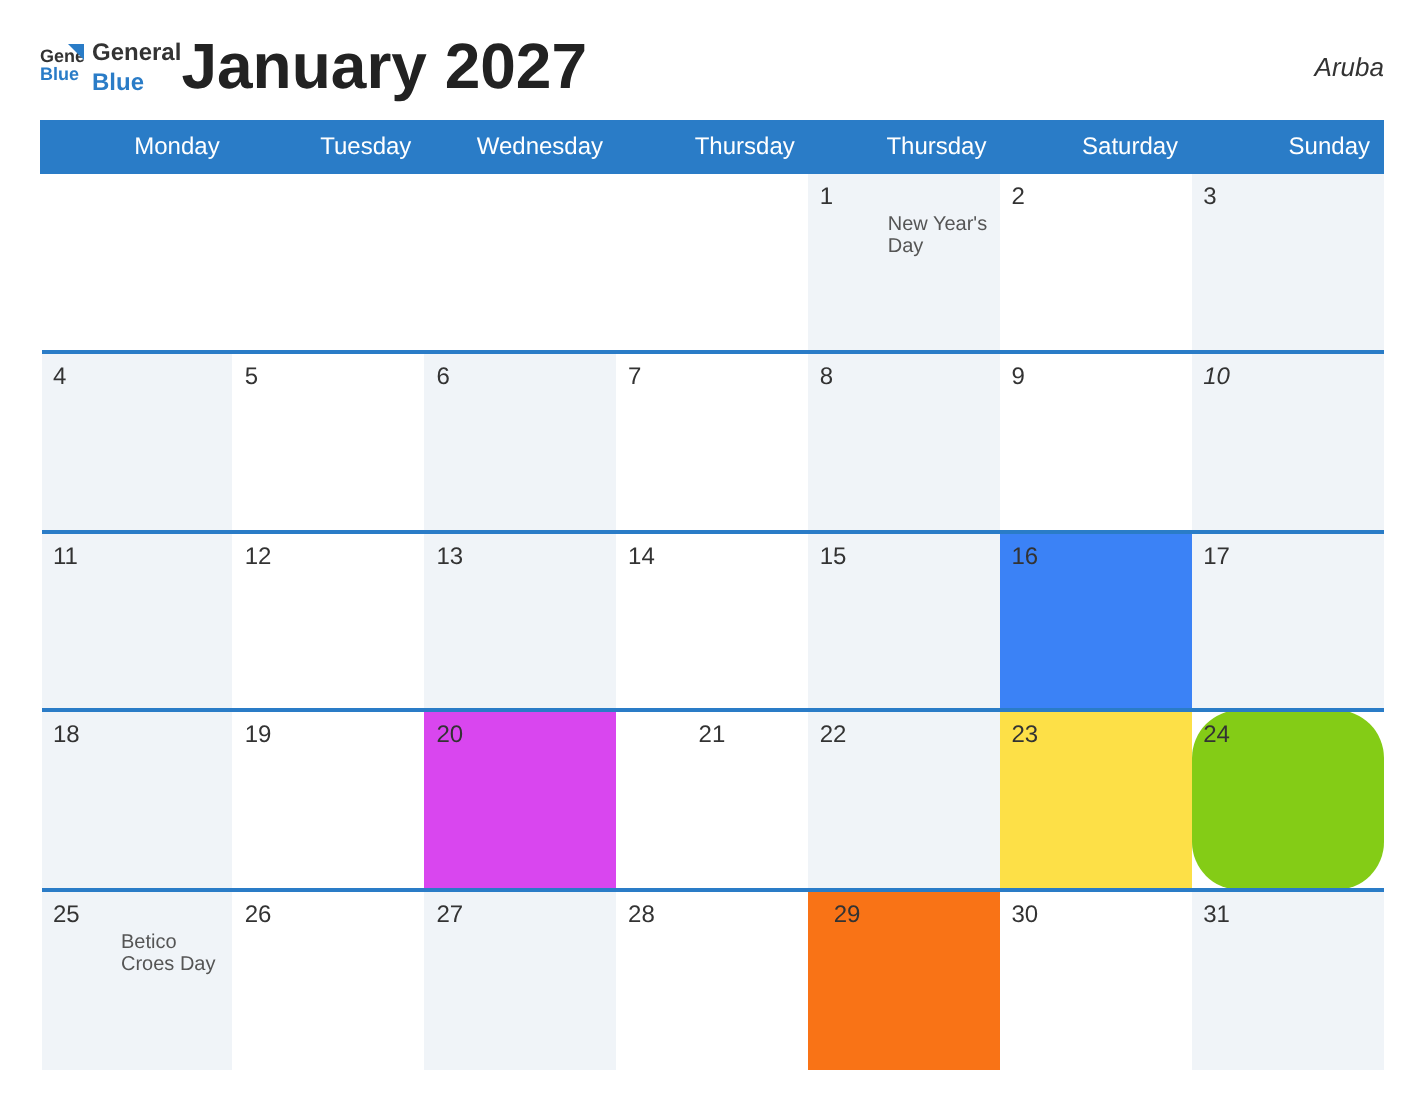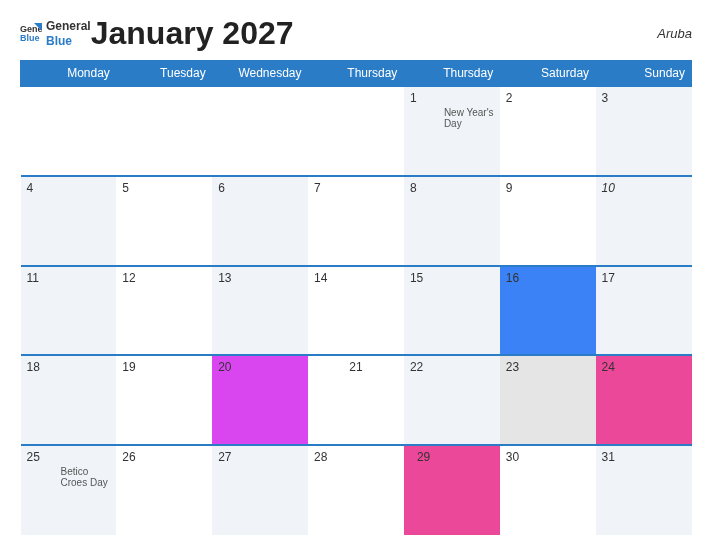--- a/index.html
+++ b/index.html
@@ -221,42 +221,42 @@
           </td>
           <td style="background-color: #d946ef;">
             <div class="day-number">20</div>
           </td>
           <td style="background-color: rgb(255, 255, 255); text-align: center;">
             <div class="day-number">21</div>
           </td>
           <td style="background-color: rgb(240, 244, 248);">
             <div class="day-number">22</div>
           </td>
-          <td style="background-color: #e5e5e5;">
+          <td style="background-color: #fde047;">
             <div class="day-number">23</div>
           </td>
-          <td style="background-color: #ec4899;">
+          <td style="background-color: #84cc16; border-radius: 24px;">
             <div class="day-number">24</div>
           </td>
         </tr>
         <tr>
           <td style="background-color: rgb(240, 244, 248);">
             <div class="day-number">25</div>
             <div class="holiday-name">Betico Croes Day</div>
           </td>
           <td style="background-color: rgb(255, 255, 255);">
             <div class="day-number">26</div>
           </td>
           <td style="background-color: rgb(240, 244, 248);">
             <div class="day-number">27</div>
           </td>
           <td style="background-color: rgb(255, 255, 255);">
             <div class="day-number">28</div>
           </td>
-          <td style="background-color: #ec4899; padding-left: 13px;">
+          <td style="background-color: #f97316; padding-left: 13px;">
             <div class="day-number">29</div>
           </td>
           <td style="background-color: rgb(255, 255, 255);">
             <div class="day-number">30</div>
           </td>
           <td style="background-color: rgb(240, 244, 248);">
             <div class="day-number">31</div>
           </td>
         </tr>
       </tbody>

